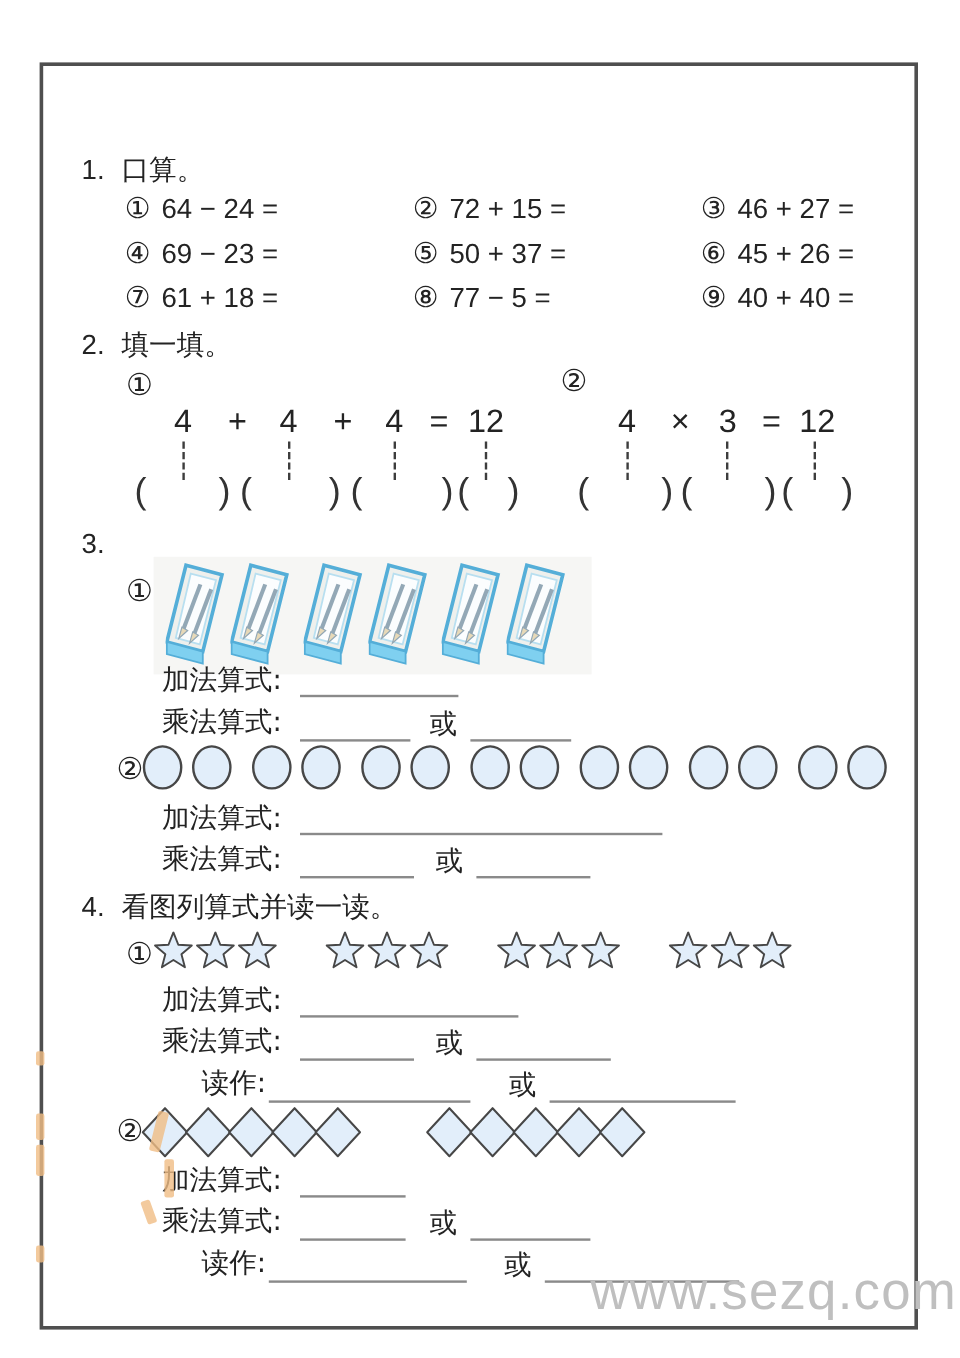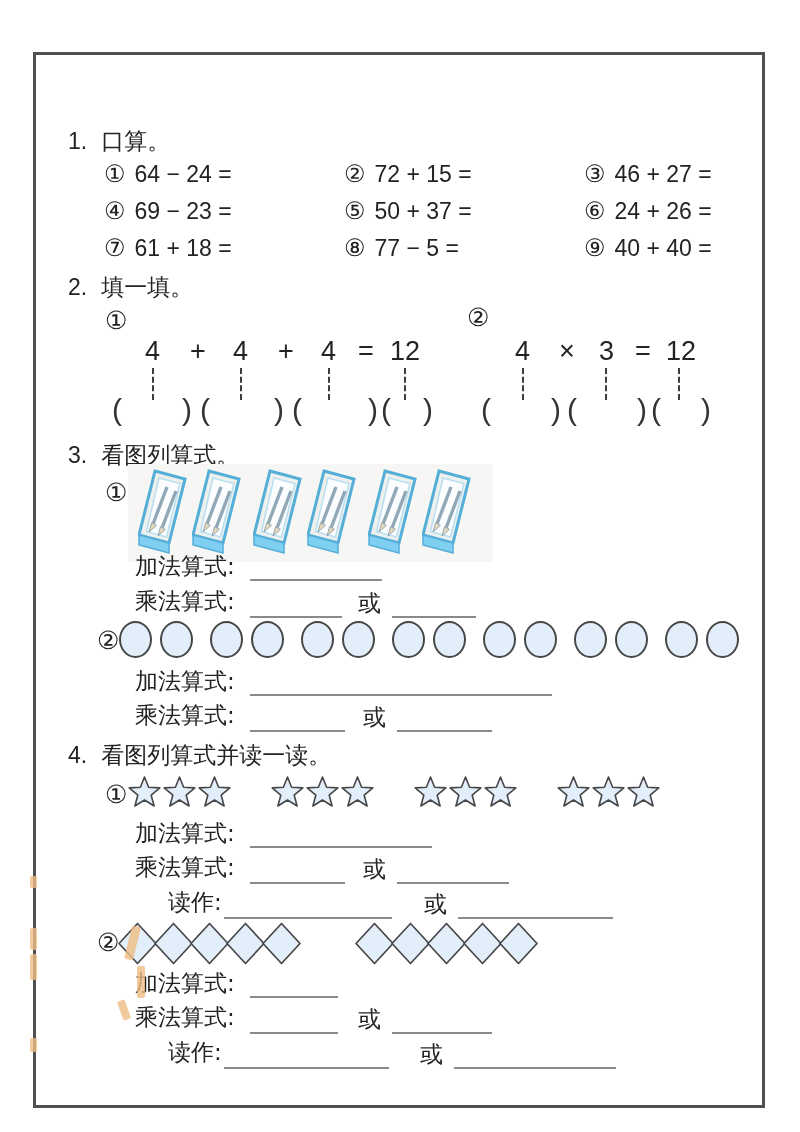--- a/index.html
+++ b/index.html
@@ -92,21 +92,21 @@
   <div class="abs prob" style="left:104px;top:197px;">
     <span class="cnum">④</span>
     <span>69 − 23 =</span>
   </div>
   <div class="abs prob" style="left:344px;top:197px;">
     <span class="cnum">⑤</span>
     <span>50 + 37 =</span>
   </div>
   <div class="abs prob" style="left:584px;top:197px;">
     <span class="cnum">⑥</span>
-    <span>24 + 26 =</span>
+    <span>45 + 26 =</span>
   </div>
   <div class="abs prob" style="left:104px;top:234px;">
     <span class="cnum">⑦</span>
     <span>61 + 18 =</span>
   </div>
   <div class="abs prob" style="left:344px;top:234px;">
     <span class="cnum">⑧</span>
     <span>77 − 5 =</span>
   </div>
   <div class="abs prob" style="left:584px;top:234px;">
@@ -168,21 +168,20 @@
     <span>(</span>
     <span>)</span>
   </div>
   <div class="abs paren-pair" style="left:651px;top:393px;width:60px;">
     <span>(</span>
     <span>)</span>
   </div>
 
   <div class="abs sec-heading" style="left:68px;top:440px;">
     <span class="sec-num">3.</span>
-    <span class="sec-text">看图列算式。</span>
   </div>
 
   <span class="abs item-num" style="left:105px;top:478px;">①</span>
   <div class="abs shapes shapes-pencil-boxes" style="left:128px;top:464px;">
       <span class="shape-group">
         <svg width="54" height="88" viewBox="0 0 54 88">
        <polygon points="17,2 47,10 31,74 1,66" fill="#eef0ed" stroke="#54aed8" stroke-width="3"></polygon>
        <polygon points="1,66 31,74 31,84 1,76" fill="#7fd0f0" stroke="#54aed8" stroke-width="1.5"></polygon>
        <polygon points="21,9 42,14.5 28.5,68 8.5,62.5" fill="#fbfdfe" stroke="#b8dff0" stroke-width="1.5"></polygon>
        <line x1="15" y1="55" x2="29" y2="18" stroke="#93a8b6" stroke-width="3.4"></line>
@@ -400,20 +399,21 @@
   <span class="abs lbl" style="left:135px;top:1002px;">乘法算式:</span>
   <div class="abs ul" style="left:250px;top:1032px;width:88px;"></div>
   <span class="abs or-lbl" style="left:358px;top:1004px;">或</span>
   <div class="abs ul" style="left:392px;top:1032px;width:100px;"></div>
 
   <span class="abs lbl" style="left:168px;top:1037px;">读作:</span>
   <div class="abs ul" style="left:224px;top:1067px;width:165px;"></div>
   <span class="abs or-lbl" style="left:420px;top:1039px;">或</span>
   <div class="abs ul" style="left:454px;top:1067px;width:162px;"></div>
 
+  <div id="watermark" class="abs">www.sezq.com</div>
 
   <div class="abs orange-mark" style="left:30px;top:876px;width:7px;height:12px;"></div>
   <div class="abs orange-mark" style="left:30px;top:928px;width:7px;height:22px;"></div>
   <div class="abs orange-mark" style="left:30px;top:954px;width:7px;height:26px;"></div>
   <div class="abs orange-mark" style="left:30px;top:1038px;width:7px;height:14px;"></div>
   <div class="abs orange-mark" style="left:128px;top:926px;width:9px;height:34px;transform:rotate(14deg);"></div>
   <div class="abs orange-mark" style="left:137px;top:966px;width:8px;height:32px;"></div>
   <div class="abs orange-mark" style="left:120px;top:1000px;width:8px;height:20px;transform:rotate(-20deg);"></div>
 
 </div>

